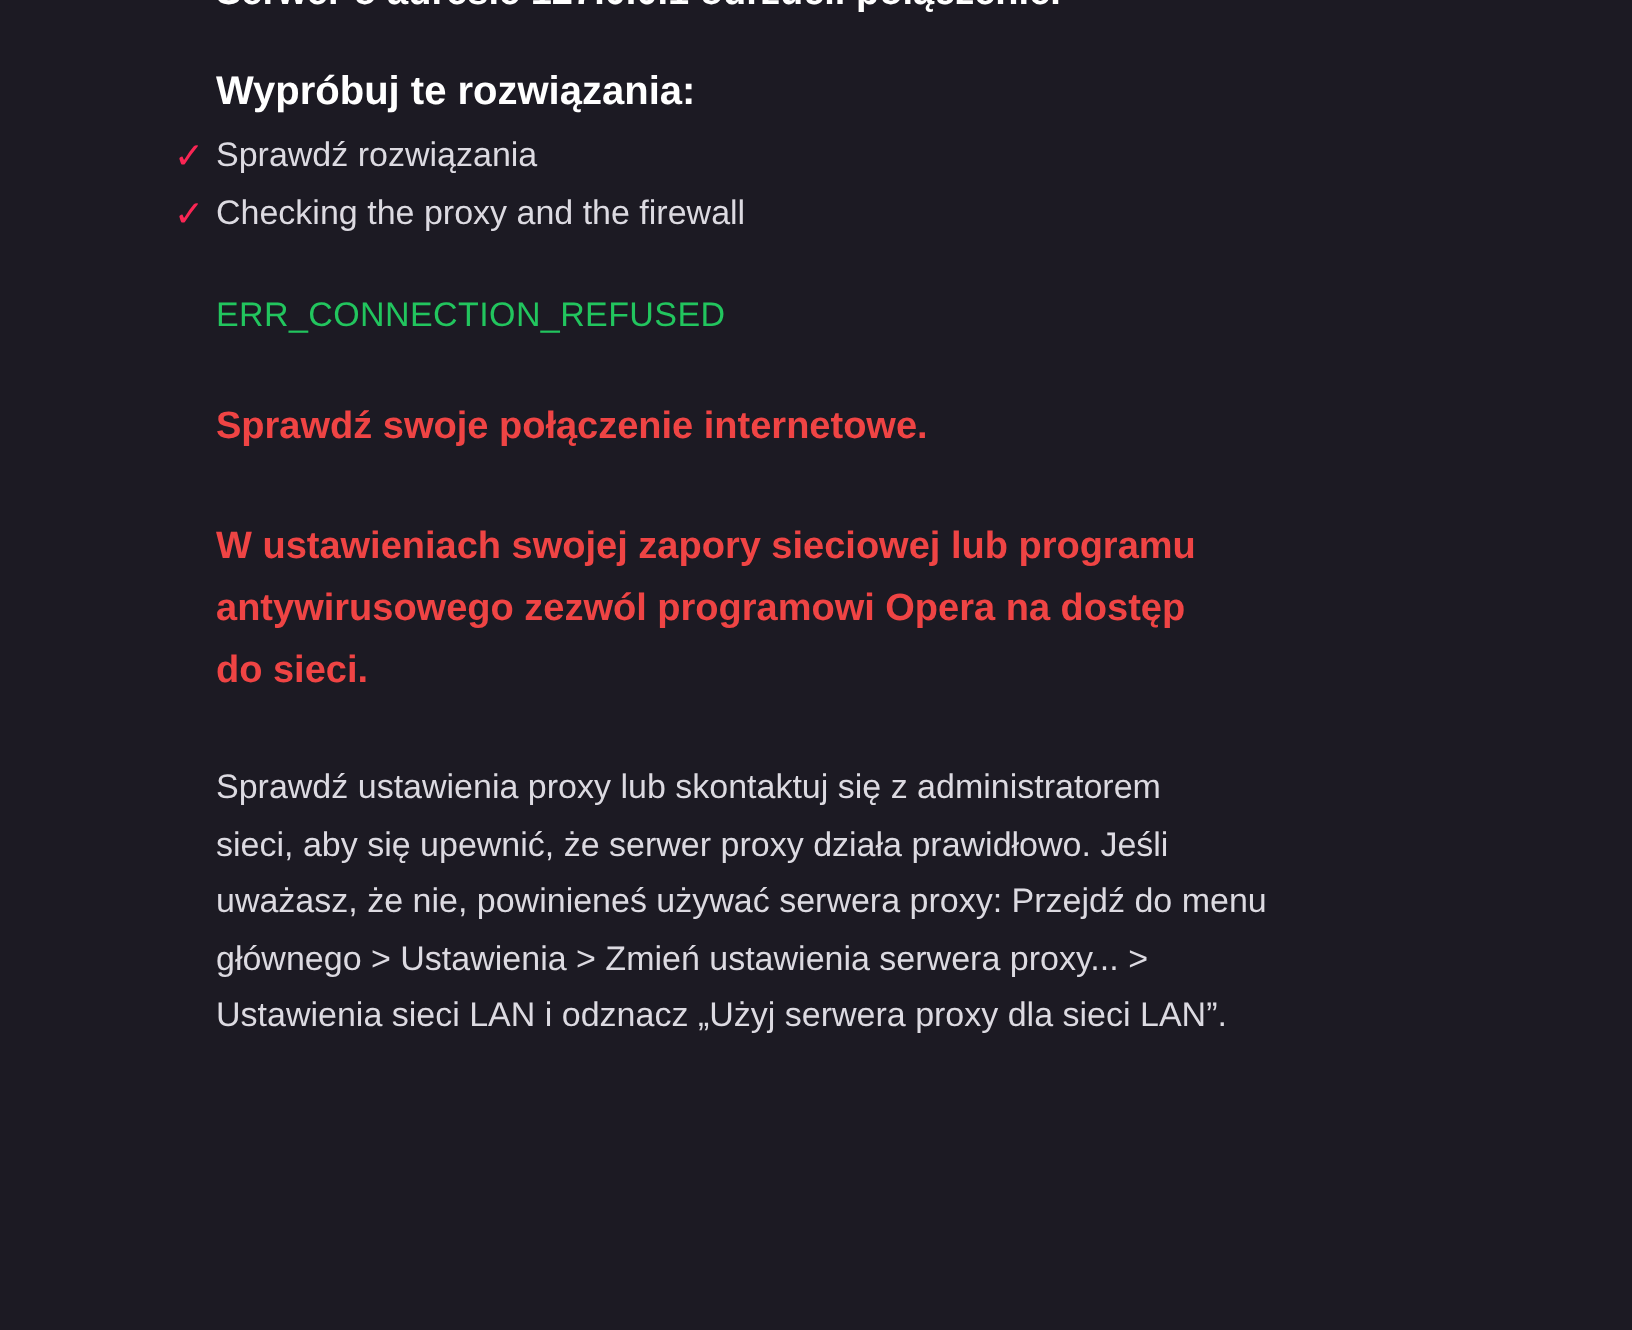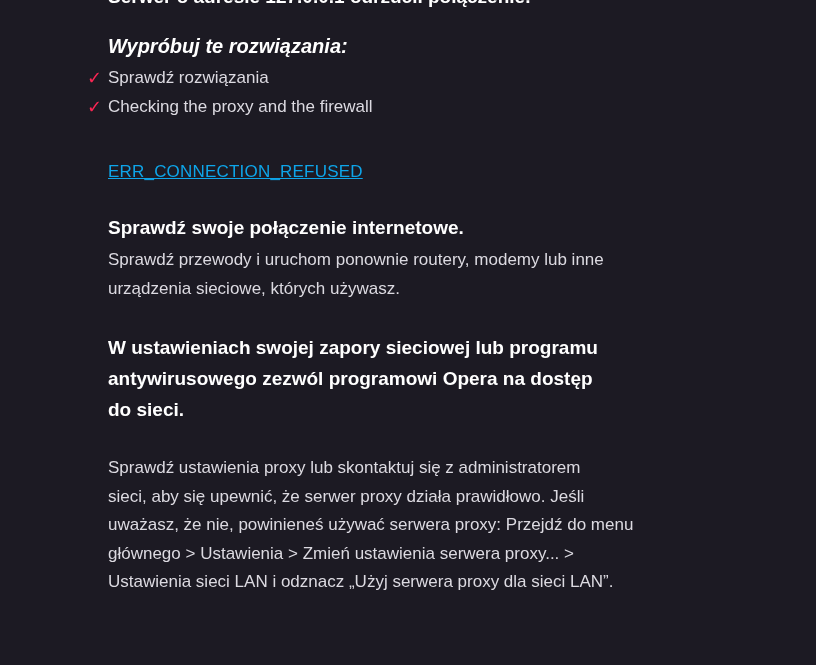--- a/index.html
+++ b/index.html
@@ -28,21 +28,20 @@
     font-weight: 700;
     color: #ffffff;
     white-space: nowrap;
   }
   .solutions-title {
     margin: 27px 0 0 0;
     font-size: 20px;
     line-height: 22px;
     font-weight: 700;
     color: #ffffff;
-    font-style: italic;
   }
   .suggestions {
     list-style: none;
     margin: 7px 0 0 0;
     padding: 0;
   }
   .suggestions li {
     position: relative;
     font-size: 17px;
     line-height: 28.5px;
@@ -50,36 +49,35 @@
   }
   .check {
     position: absolute;
     left: -21px;
     top: 0;
     color: #fa2654;
     font-size: 18px;
     font-weight: 400;
   }
   .error-code {
-    margin-top: 40px;
+    margin-top: 26px;
     font-size: 17px;
     line-height: 22px;
-    color: #0ea5e9;
+    color: #22c55e;
     letter-spacing: 0.2px;
-    text-decoration: underline;
   }
   .section {
     margin-top: 29px;
   }
   .section h2 {
     margin: 0;
     font-size: 19px;
     line-height: 31px;
     font-weight: 700;
-    color: #ffffff;
+    color: #ef4444;
     white-space: pre-line;
   }
   .section p {
     margin: 3px 0 0 0;
     font-size: 17px;
     line-height: 28.5px;
     color: #dcdae1;
     white-space: pre-line;
   }
 </style>
@@ -100,22 +98,20 @@
     <li>
       <span class="check">✓</span>
       <span>Checking the proxy and the firewall</span>
     </li>
   </ul>
 
   <div class="error-code">ERR_CONNECTION_REFUSED</div>
 
   <div class="section">
     <h2>Sprawdź swoje połączenie internetowe.</h2>
-    <p>Sprawdź przewody i uruchom ponownie routery, modemy lub inne
-urządzenia sieciowe, których używasz.</p>
   </div>
 
   <div class="section">
     <h2>W ustawieniach swojej zapory sieciowej lub programu
 antywirusowego zezwól programowi Opera na dostęp
 do sieci.</h2>
   </div>
 
   <div class="section">
     <p>Sprawdź ustawienia proxy lub skontaktuj się z administratorem

